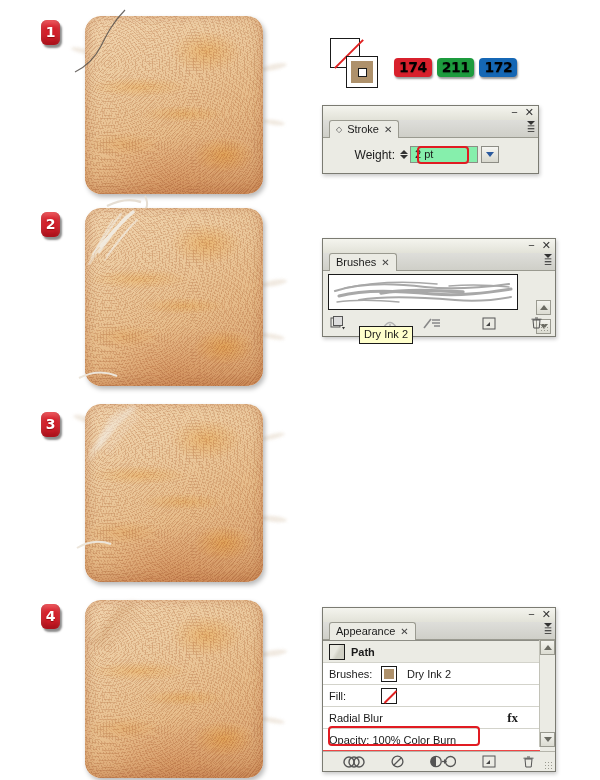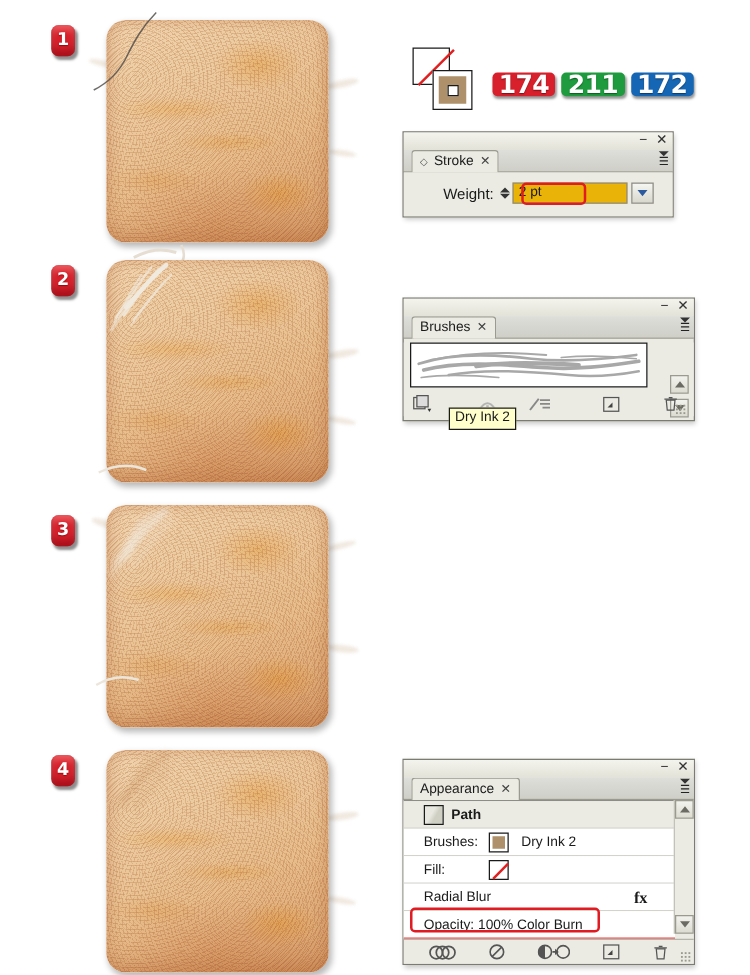--- a/index.html
+++ b/index.html
@@ -113,21 +113,21 @@
   .fs-stroke .ring {
     width: 22px; height: 22px; background: #ae916b;
     display: flex; align-items: center; justify-content: center;
   }
   .fs-stroke .ring i { display: block; width: 9px; height: 9px; background: #ffffff; border: 1px solid #1a1a1a; box-sizing: border-box; }
 
   
   #rgb-values { position: absolute; left: 394px; top: 58px; display: flex; gap: 5px; }
   .rgb-chip {
     font-family: "DejaVu Sans", sans-serif;
-    font-size: 20px; font-weight: bold; color: #ffffff;
+    font-size: 14px; font-weight: bold; color: #000000;
     padding: 1px 5px 2px 5px; border-radius: 4px;
     line-height: 16px;
     text-shadow: 0 1px 1px rgba(0,0,0,0.45);
     box-shadow: 1px 2px 2px rgba(0,0,0,0.4);
     letter-spacing: -0.5px;
   }
   .rgb-r { background: #d8202c; }
   .rgb-g { background: #1d9b3e; }
   .rgb-b { background: #1567b5; }
 
@@ -180,21 +180,21 @@
 
   
   #stroke-panel { left: 322px; top: 105px; width: 215px; }
   .stroke-row { display: flex; align-items: center; padding: 8px 0 10px 0; }
   .stroke-label { width: 72px; text-align: right; padding-right: 5px; font-size: 12px; }
   .spinner { display: flex; flex-direction: column; justify-content: center; gap: 1px; margin-right: 2px; }
   .spinner .ar { width: 0; height: 0; border-left: 4px solid transparent; border-right: 4px solid transparent; }
   .spinner .up { border-bottom: 4px solid #333; }
   .spinner .dn { border-top: 4px solid #333; }
   .weight-field {
-    width: 92px; height: 17px; background: #eab308;
+    width: 68px; height: 17px; background: #86efac;
     border: 1px solid #8d8d85; box-sizing: border-box;
     font-size: 11px; line-height: 15px; padding-left: 4px;
   }
   .combo-btn {
     width: 18px; height: 17px; margin-left: 3px;
     background: linear-gradient(#f6f6f2, #d8d8ce);
     border: 1px solid #8d8d85; box-sizing: border-box;
     display: flex; align-items: center; justify-content: center;
   }
   .combo-btn .tri { width: 0; height: 0; border-left: 4px solid transparent; border-right: 4px solid transparent; border-top: 5px solid #2b5a9e; }
@@ -247,21 +247,21 @@
   .grip-dots { position: absolute; right: 2px; bottom: 1px; width: 9px; height: 9px;
     background-image: radial-gradient(#9a9a90 0.8px, transparent 0.9px);
     background-size: 3px 3px; }
 
   
   #appearance-panel { left: 322px; top: 607px; width: 232px; }
   .ap-list { margin: 0; background: #ffffff; border-top: 1px solid #8d8d85; position: relative; }
   .ap-row {
     height: 21px; display: flex; align-items: center;
     border-bottom: 1px solid #d3d3cb;
-    padding-left: 16px; font-size: 11px; position: relative;
+    padding-left: 6px; font-size: 11px; position: relative;
     background: #ffffff;
   }
   .ap-row.head { font-weight: bold; background: #ebebe4; }
   .ap-thumb { width: 14px; height: 14px; border: 1px solid #1a1a1a; background: #ffffff; margin-right: 6px;
     background-image: linear-gradient(120deg, #e8e8e0 40%, #cfcfc4 60%); }
   .ap-label { min-width: 48px; }
   .ap-sw { width: 14px; height: 14px; border: 1px solid #1a1a1a; margin: 0 10px 0 4px; display: flex; align-items: center; justify-content: center; background: #fff; }
   .ap-sw .inner { width: 10px; height: 10px; background: #ae916b; }
   .ap-sw .noslash { position: relative; width: 12px; height: 12px; background: #fff; }
   .ap-sw .noslash::before { content: ""; position: absolute; left: -1px; top: 50%; width: 17px; height: 2px; background: #e02020; transform: rotate(-45deg); transform-origin: center; }

